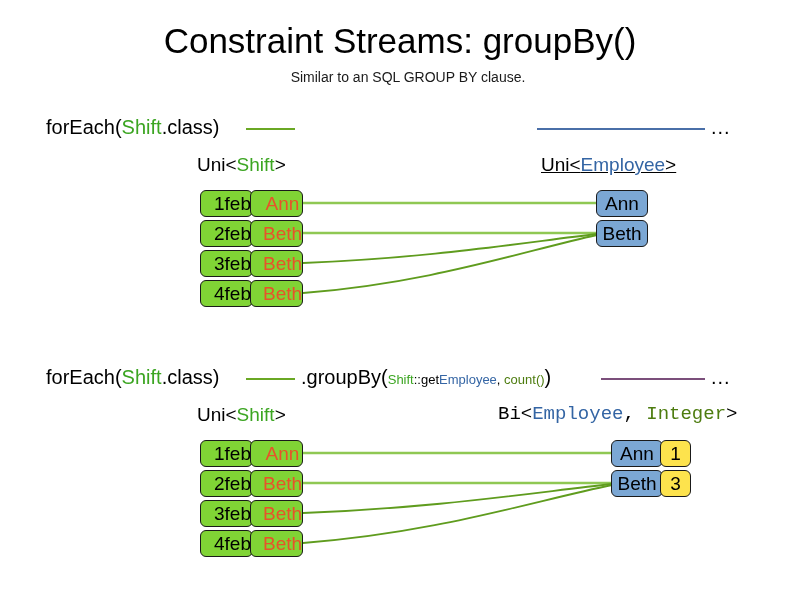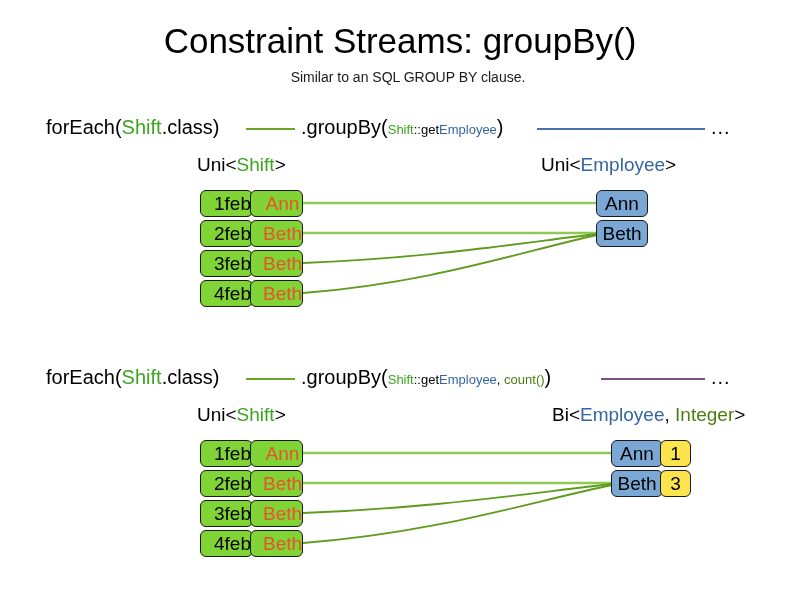--- a/index.html
+++ b/index.html
@@ -126,33 +126,30 @@
 
   <div class="abs" id="page-title">Constraint Streams: groupBy()</div>
   <div class="abs" id="page-subtitle">Similar to an SQL GROUP BY clause.</div>
 
   <div class="abs code-line" style="left:46px; top:115px;">
     <span>forEach(</span><span class="tok-shift">Shift</span><span>.class)</span>
   </div>
 
   <div class="abs rule green" style="left:246px; top:128px; width:49px;"></div>
 
-  <div class="abs code-line" style="left:301px; top:115px;">
-    <span>.groupBy(</span><span class="small tok-shift">Shift</span><span class="small tok-black">::get</span><span class="small tok-emp">Employee</span><span>)</span>
-  </div>
 
   <div class="abs rule blue" style="left:537px; top:128px; width:168px;"></div>
 
   <div class="abs ellipsis" style="left:711px; top:115px;">...</div>
 
   <div class="abs type-label" style="left:197px; top:153px;">
     <span>Uni&lt;</span><span class="tok-shift">Shift</span><span>&gt;</span>
   </div>
 
-  <div class="abs type-label" style="left:541px; top:153px;">
+  <div class="abs type-label" style="left:541px; top:153px;text-decoration:underline;">
     <span>Uni&lt;</span><span class="tok-emp">Employee</span><span>&gt;</span>
   </div>
 
   <svg class="links" viewBox="0 0 800 600" xmlns="http://www.w3.org/2000/svg">
     <path d="M303,203 L597,203" stroke="#8fc853" stroke-width="2.6" fill="none"></path>
     <path d="M303,233 L597,233" stroke="#8fc853" stroke-width="2.6" fill="none"></path>
     <path d="M303,263 C430,258 520,243 597,234" stroke="#5f9c1e" stroke-width="1.8" fill="none"></path>
     <path d="M303,293 C430,283 520,252 597,235" stroke="#5f9c1e" stroke-width="1.8" fill="none"></path>
   </svg>
 
@@ -191,21 +188,21 @@
   </div>
 
   <div class="abs rule purple" style="left:601px; top:378px; width:104px;"></div>
 
   <div class="abs ellipsis" style="left:711px; top:365px;">...</div>
 
   <div class="abs type-label" style="left:197px; top:403px;">
     <span>Uni&lt;</span><span class="tok-shift">Shift</span><span>&gt;</span>
   </div>
 
-  <div class="abs type-label" style="left:552px; top:403px;">
+  <div class="abs type-label" style="left:498px; top:403px;font-family:Liberation Mono, monospace;">
     <span>Bi&lt;</span><span class="tok-emp">Employee</span><span>, </span><span class="tok-count">Integer</span><span>&gt;</span>
   </div>
 
   <svg class="links" viewBox="0 0 800 600" xmlns="http://www.w3.org/2000/svg">
     <path d="M303,453 L612,453" stroke="#8fc853" stroke-width="2.6" fill="none"></path>
     <path d="M303,483 L612,483" stroke="#8fc853" stroke-width="2.6" fill="none"></path>
     <path d="M303,513 C435,508 530,493 612,484" stroke="#5f9c1e" stroke-width="1.8" fill="none"></path>
     <path d="M303,543 C435,533 530,502 612,485" stroke="#5f9c1e" stroke-width="1.8" fill="none"></path>
   </svg>
 

